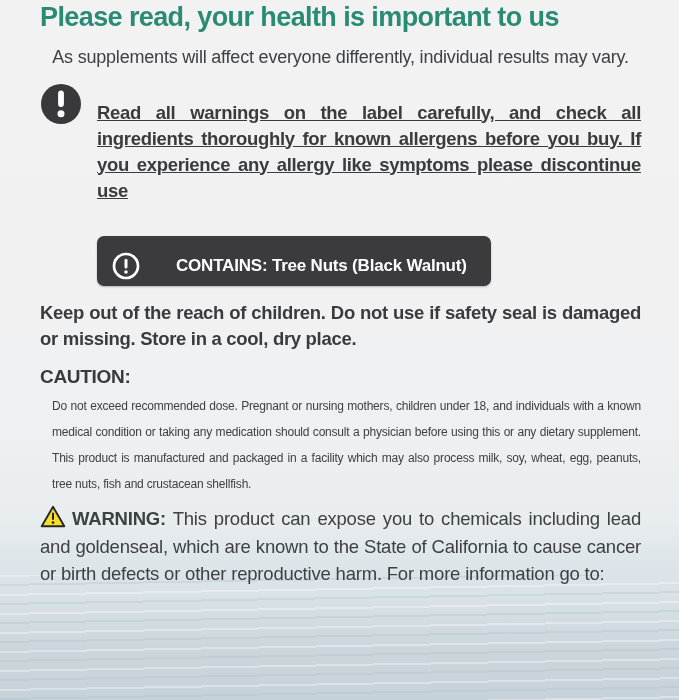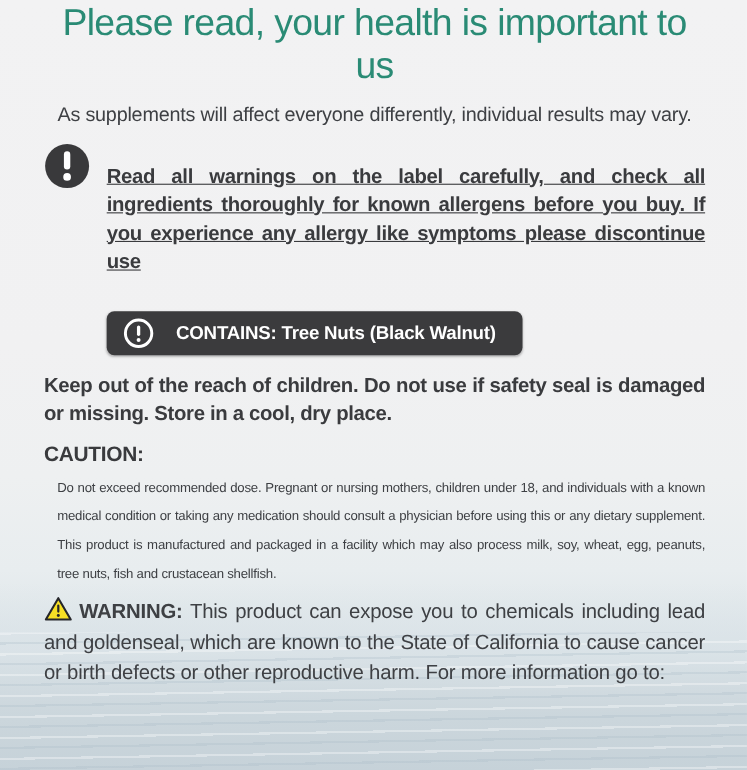--- a/index.html
+++ b/index.html
@@ -23,43 +23,42 @@
       linear-gradient(180deg, rgba(231,237,240,0) 0%, rgba(217,226,231,0.65) 38%, rgba(203,214,220,0.85) 70%, rgba(198,210,217,0.95) 100%);
     background-size:100% 125px, 100% 100%;
     background-position:bottom, top;
     background-repeat:no-repeat, no-repeat;
     pointer-events:none;
   }
   .content{position:relative;z-index:1;padding:2px 38px 0 40px;}
 
   .title{
     margin:0 0 11px 0;
-    font-size:34px;font-weight:normal;letter-spacing:-0.6px;
+    font-size:27px;font-weight:bold;letter-spacing:-0.6px;
     color:#2a8b75;
-    text-align:center;
   }
   .para{
     margin:0 0 11px 0;
     font-size:18px;line-height:26px;letter-spacing:-0.2px;
     text-align:justify;
   }
   .para.last-left{text-align:center;}
 
   .alert-row{display:flex;gap:15px;margin:11px 0 12px 0;align-items:flex-start;}
   .alert-icon{flex:0 0 auto;margin-top:2px;line-height:0;}
   .alert-text{
     font-weight:bold;font-size:18.5px;line-height:26px;letter-spacing:-0.3px;
     text-align:justify;color:#3a3b3e;text-decoration:underline;
   }
 
   .contains-badge{
-    display:inline-flex;align-items:center;gap:20px;
+    display:inline-flex;align-items:center;gap:36px;
     margin:2px 0 14px 57px;
     background:#3b3b3d;color:#ffffff;
-    border-radius:7px;padding:6px 24px 6px 15px;
+    border-radius:7px;padding:16px 24px 6px 15px;
     box-shadow:0 1px 2px rgba(0,0,0,0.25);
   }
   .contains-badge .badge-label{font-weight:bold;font-size:17px;letter-spacing:-0.2px;}
   .badge-icon{line-height:0;}
 
   .keep-out{
     margin:0 0 12px 0;
     font-weight:bold;font-size:18.5px;line-height:26px;letter-spacing:-0.3px;
     text-align:justify;color:#3a3b3e;
   }

